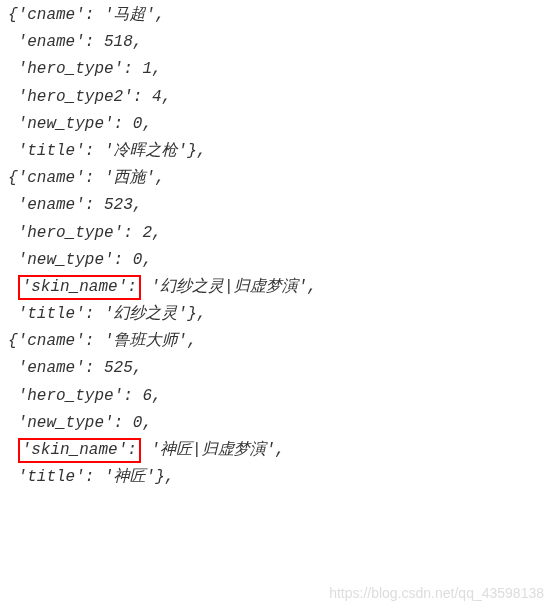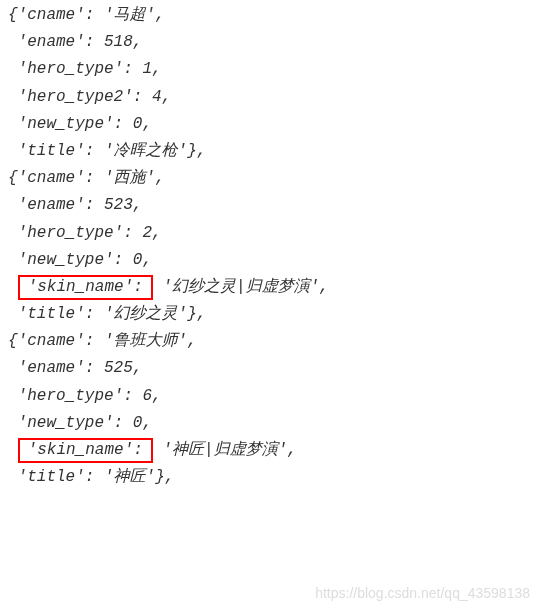--- a/index.html
+++ b/index.html
@@ -18,28 +18,28 @@
     .code-container {
       padding: 2px 8px;
       white-space: pre;
       font-style: italic;
     }
     .line {
       display: block;
     }
     .highlight {
       border: 2px solid #ff0000;
-      padding: 0 8px;
+      padding: 0 2px;
       display: inline-block;
       line-height: 1.3;
     }
     .watermark {
       position: absolute;
       bottom: 8px;
-      right: 24px;
+      right: 10px;
       color: #dddddd;
       font-size: 14px;
       font-family: Arial, sans-serif;
       pointer-events: none;
     }
   </style>
 </head>
 <body>
 
 <div class="code-container" id="code-block"><span class="line">{'cname': '马超',</span><span class="line"> 'ename': 518,</span><span class="line"> 'hero_type': 1,</span><span class="line"> 'hero_type2': 4,</span><span class="line"> 'new_type': 0,</span><span class="line"> 'title': '冷晖之枪'},</span><span class="line">{'cname': '西施',</span><span class="line"> 'ename': 523,</span><span class="line"> 'hero_type': 2,</span><span class="line"> 'new_type': 0,</span><span class="line"> <span class="highlight">'skin_name':</span> '幻纱之灵|归虚梦演',</span><span class="line"> 'title': '幻纱之灵'},</span><span class="line">{'cname': '鲁班大师',</span><span class="line"> 'ename': 525,</span><span class="line"> 'hero_type': 6,</span><span class="line"> 'new_type': 0,</span><span class="line"> <span class="highlight">'skin_name':</span> '神匠|归虚梦演',</span><span class="line"> 'title': '神匠'},</span></div>

